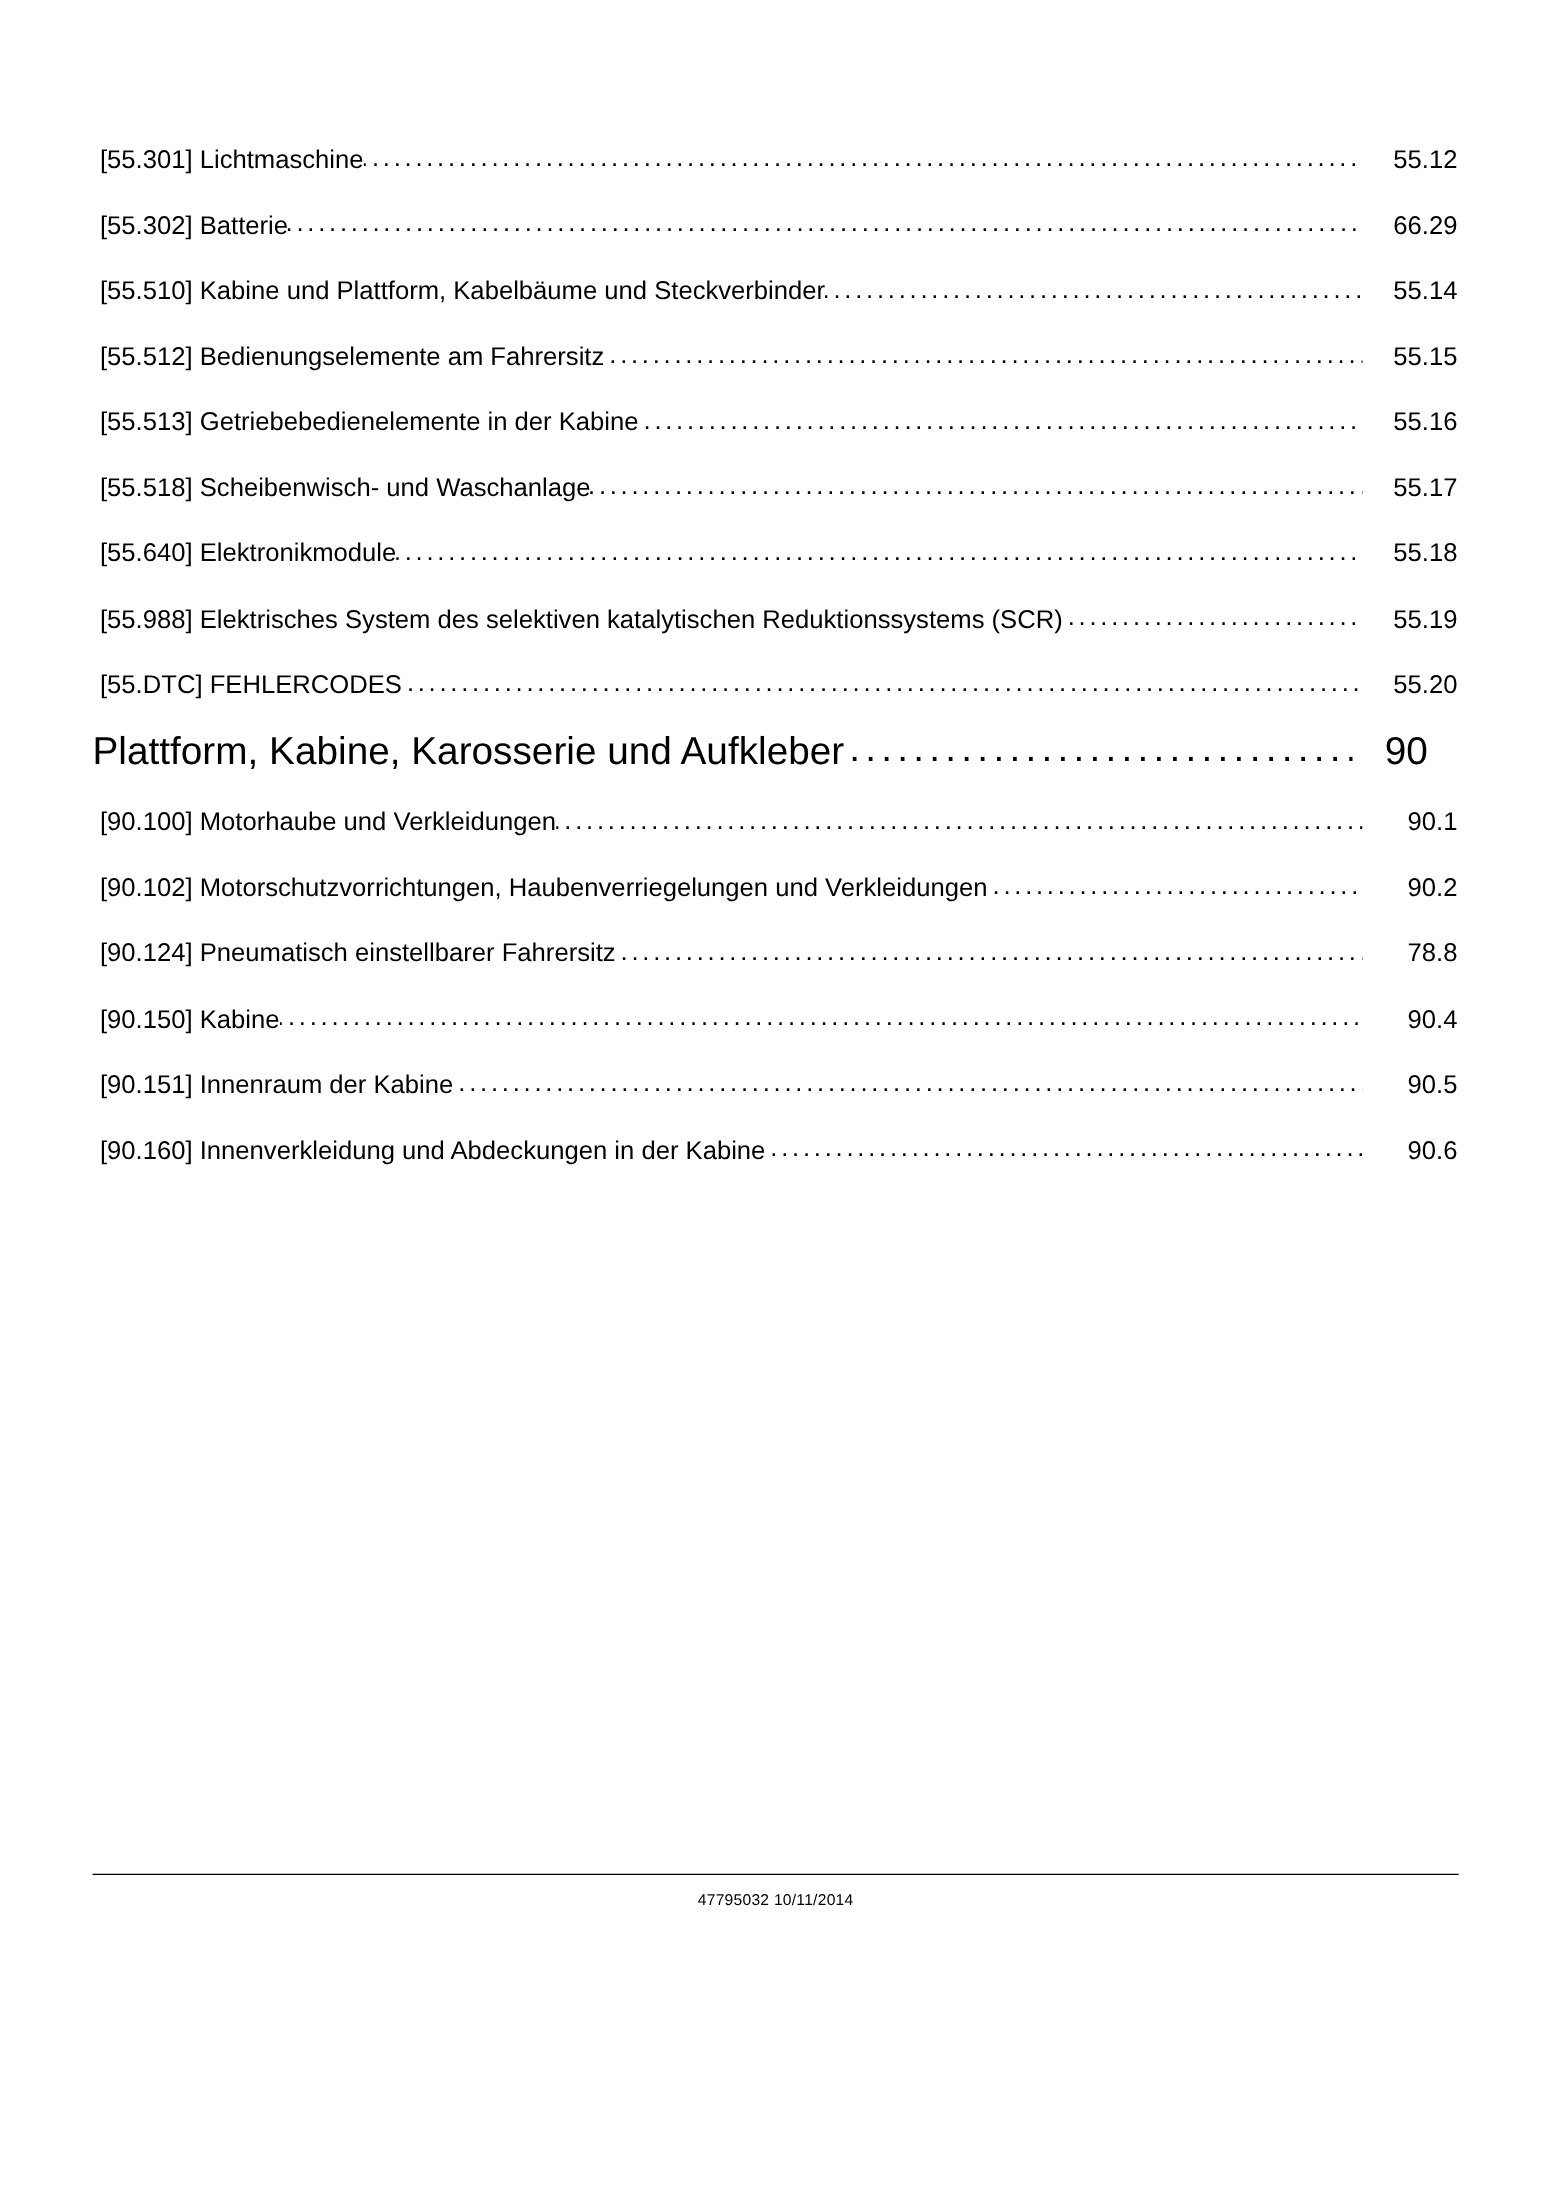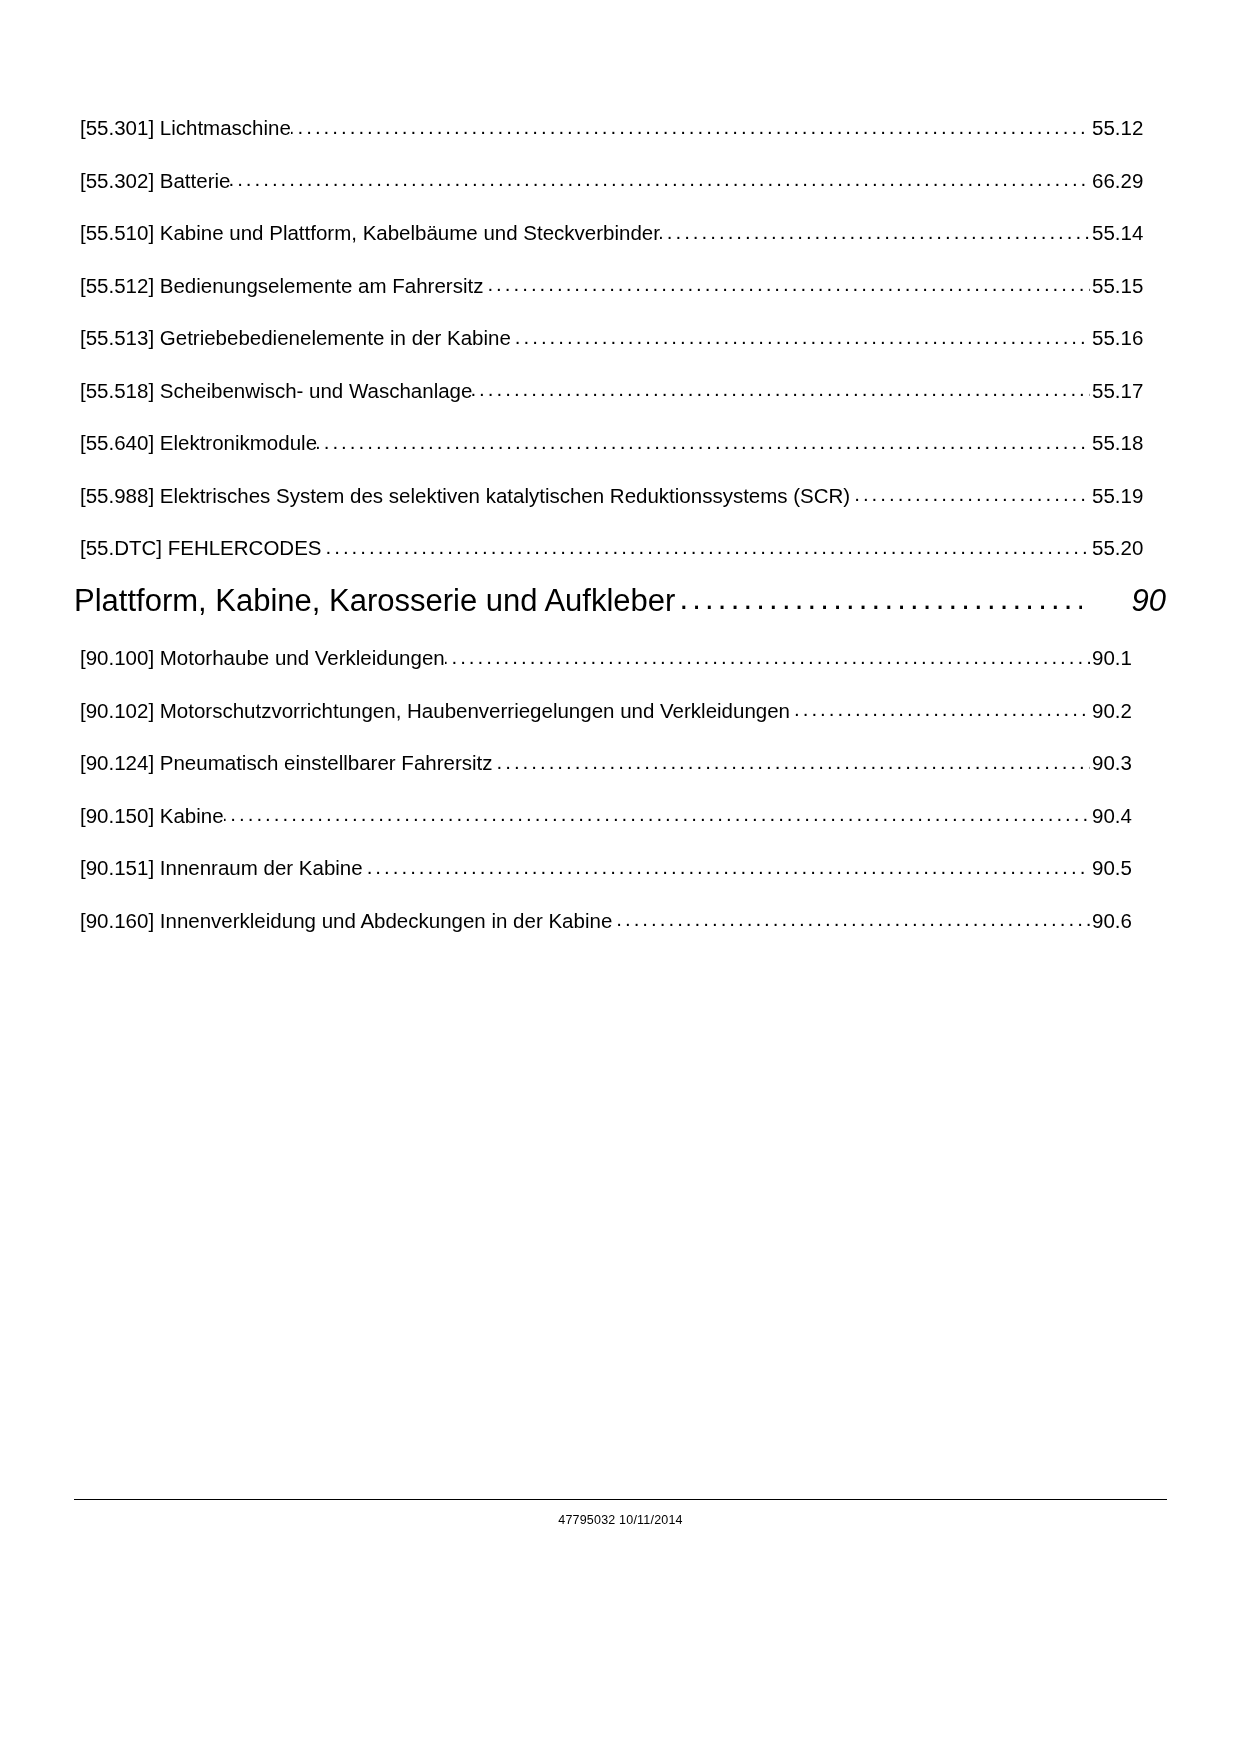--- a/index.html
+++ b/index.html
@@ -40,37 +40,37 @@
   
   .lvl2 {
     font-size: 20.5px;
     line-height: 1.0;
     padding-left: 6px;
     margin-bottom: 26.5px;
   }
   .lvl2 .label { white-space: nowrap; }
   .lvl2 .pagenum {
     min-width: 74px;
+    text-align: right;
     white-space: nowrap;
   }
 
   
   .lvl1 {
     font-size: 31px;
     line-height: 1.0;
     padding-left: 0px;
     margin-top: 6px;
     margin-bottom: 27px;
   }
   .lvl1 .label { white-space: nowrap; text-align: center; }
   .lvl1 .pagenum {
     min-width: 82px;
-    text-align: right;
+    text-align: center;
     white-space: nowrap;
-    font-style: italic;
   }
 
   
   .leader {
     flex: 1 1 auto;
     position: relative;
     overflow: hidden;
     align-self: flex-end;
     margin: 0 2px 0 4px;
     height: 1em;
@@ -172,21 +172,21 @@
         <span class="pagenum">90.1</span>
       </div>
       <div class="toc-row lvl2">
         <span class="label">[90.102] Motorschutzvorrichtungen, Haubenverriegelungen und Verkleidungen</span>
         <span class="leader"></span>
         <span class="pagenum">90.2</span>
       </div>
       <div class="toc-row lvl2">
         <span class="label">[90.124] Pneumatisch einstellbarer Fahrersitz</span>
         <span class="leader"></span>
-        <span class="pagenum">90.3</span>
+        <span class="pagenum">78.8</span>
       </div>
       <div class="toc-row lvl2 tight">
         <span class="label">[90.150] Kabine</span>
         <span class="leader"></span>
         <span class="pagenum">90.4</span>
       </div>
       <div class="toc-row lvl2">
         <span class="label">[90.151] Innenraum der Kabine</span>
         <span class="leader"></span>
         <span class="pagenum">90.5</span>

